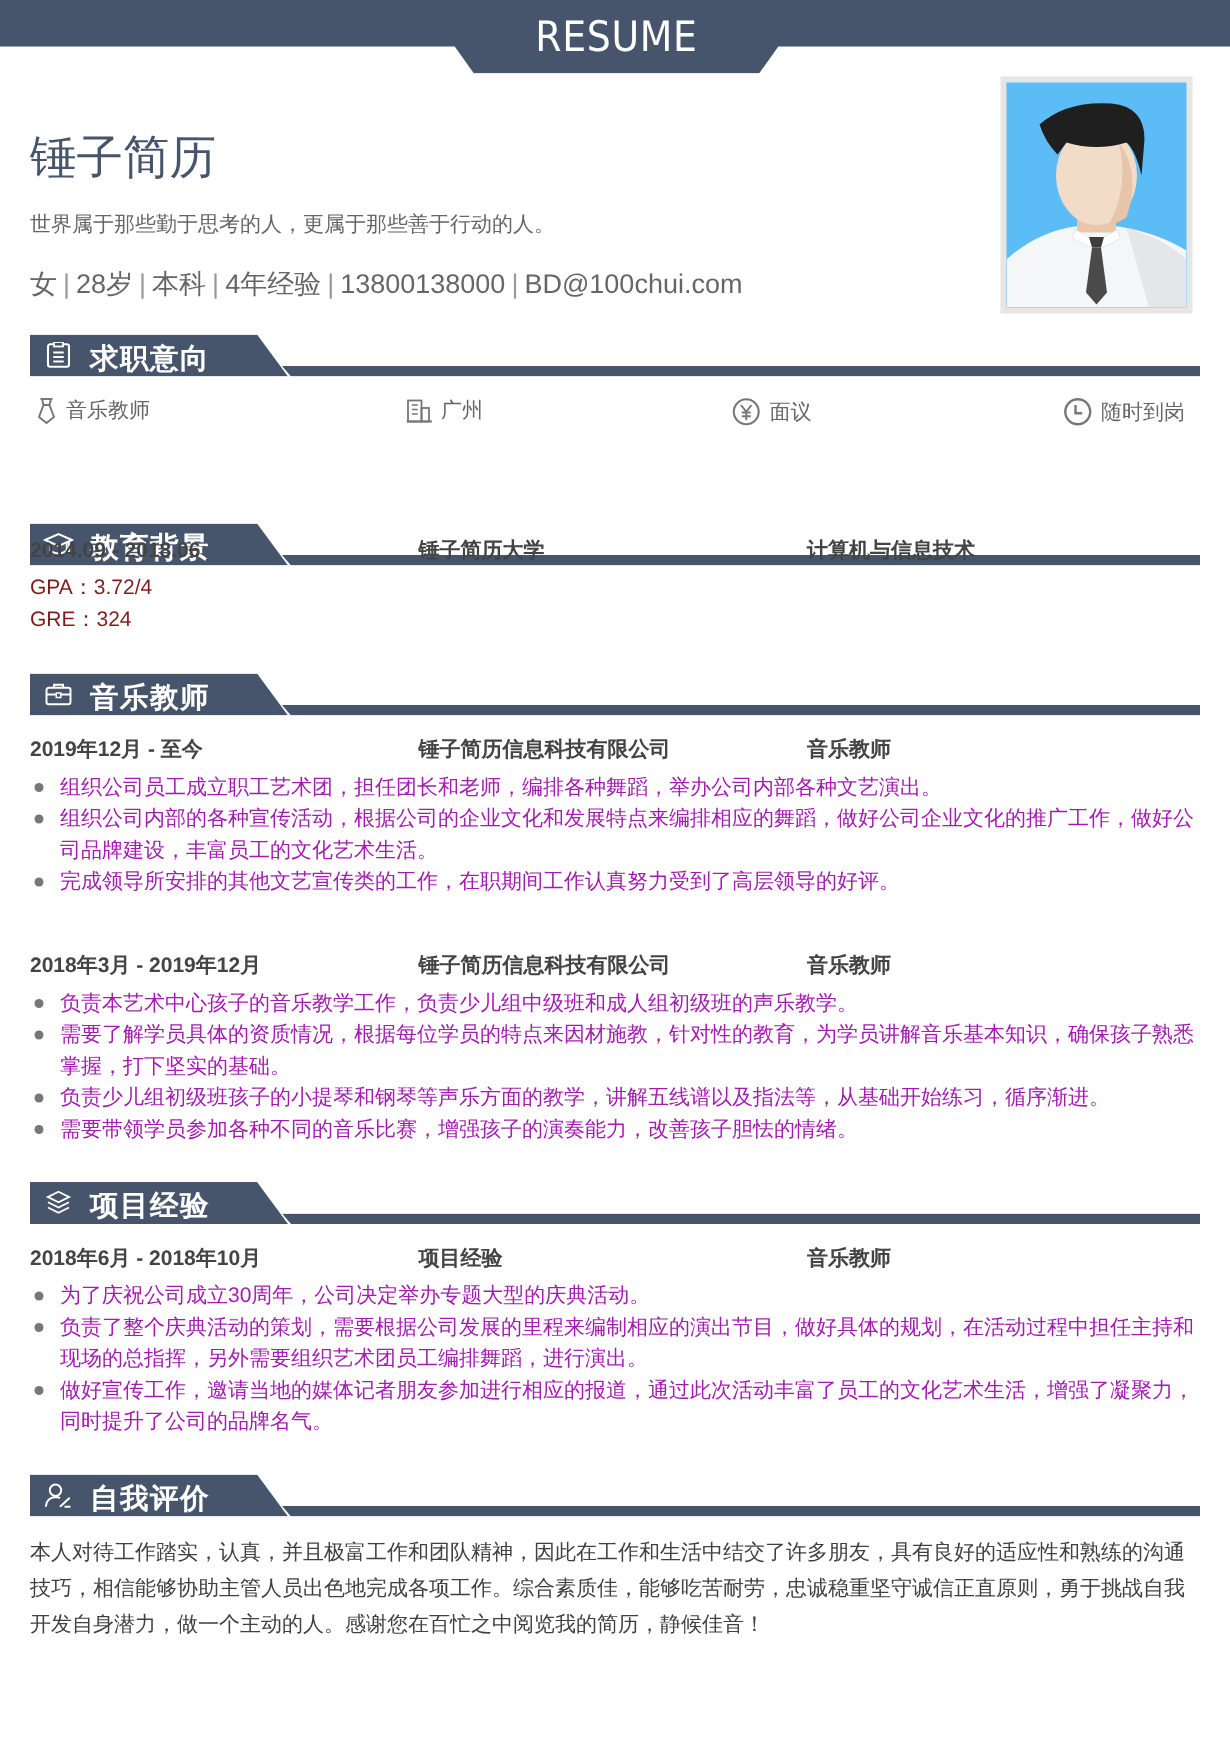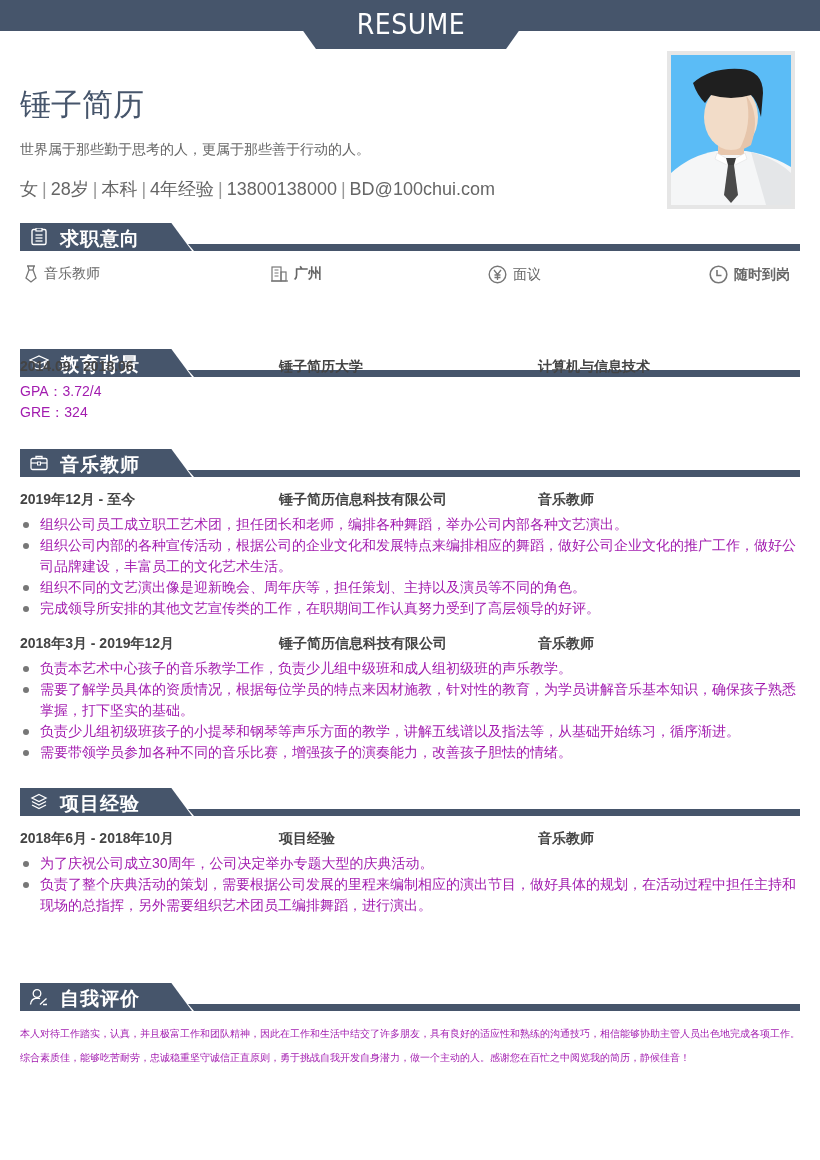--- a/index.html
+++ b/index.html
@@ -24,26 +24,26 @@
                clip-path: polygon(0 0, 100% 0, 100% 100%, 6px 100%); }
   .sec .icon { position: absolute; left: 9px; top: 5px; width: 20px; height: 18px; }
   .sec .title { position: absolute; left: 40px; top: 3px; color: #fff; font-size: 19px; font-weight: bold; letter-spacing: 1px; }
 
   .intent { position: absolute; top: 265px; left: 20px; width: 780px; height: 22px; font-size: 14px; color: #666; }
   .intent .it { position: absolute; top: 0; display: flex; align-items: center; }
   .intent .it svg { margin-right: 6px; }
 
   .row3 { position: absolute; left: 20px; width: 780px; font-size: 14px; font-weight: bold; color: #444; }
   .row3 span { position: absolute; top: 0; white-space: nowrap; }
-  .plain { position: absolute; left: 20px; font-size: 14px; color: #a21caf; }
+  .plain { position: absolute; left: 20px; font-size: 14px; color: #7f1d1d; }
 
   ul.bul { position: absolute; left: 20px; width: 780px; list-style: none; font-size: 14px; color: #a21caf; line-height: 21px; }
   ul.bul li { position: relative; padding-left: 20px; }
   ul.bul li::before { content: ""; position: absolute; left: 3px; top: 8px; width: 6px; height: 6px; border-radius: 50%; background: #777; }
-  .para { position: absolute; left: 20px; top: 1022px; width: 780px; font-size: 10px; color: #a21caf; line-height: 24px; }
+  .para { position: absolute; left: 20px; top: 1022px; width: 780px; font-size: 14px; color: #404040; line-height: 24px; }
 </style>
 </head>
 <body>
 
 <div class="topbar"></div>
 <div class="toptab"></div>
 <div class="toptitle">RESUME</div>
 
 <div class="name">锤子简历</div>
 <div class="motto">世界属于那些勤于思考的人，更属于那些善于行动的人。</div>
@@ -80,39 +80,39 @@
   <div class="title">求职意向</div>
 </div>
 <div class="intent">
   <div class="it" style="left:4px;">
     <svg width="14" height="18" viewBox="0 0 14 18">
         <path d="M3 1 L11 1 M4 1 L5 5 L2 13 L7 17 L12 13 L9 5 L10 1" fill="none" stroke="#777" stroke-width="1.3"></path>
         <line x1="5" y1="5" x2="9" y2="5" stroke="#777" stroke-width="1.2"></line>
       </svg>
     <span>音乐教师</span>
   </div>
-  <div class="it" style="left:251px;font-weight:bold;">
+  <div class="it" style="left:251px;">
     <svg width="17" height="16" viewBox="0 0 17 16">
         <rect x="1" y="1" width="9" height="14" fill="none" stroke="#777" stroke-width="1.2"></rect>
         <rect x="10" y="6" width="5" height="9" fill="none" stroke="#777" stroke-width="1.2"></rect>
         <line x1="3.5" y1="4" x2="7.5" y2="4" stroke="#777"></line>
         <line x1="3.5" y1="7" x2="7.5" y2="7" stroke="#777"></line>
         <line x1="3.5" y1="10" x2="7.5" y2="10" stroke="#777"></line>
         <line x1="0" y1="15" x2="17" y2="15" stroke="#777" stroke-width="1.2"></line>
       </svg>
     <span>广州</span>
   </div>
   <div class="it" style="left:468px;">
     <svg width="19" height="19" viewBox="0 0 19 19">
         <circle cx="9.5" cy="9.5" r="8.3" fill="none" stroke="#777" stroke-width="1.4"></circle>
         <path d="M6 5 L9.5 9.5 L13 5 M9.5 9.5 L9.5 15 M6.5 10 L12.5 10 M6.5 12.5 L12.5 12.5" fill="none" stroke="#777" stroke-width="1.3"></path>
       </svg>
     <span>面议</span>
   </div>
-  <div class="it" style="left:689px;font-weight:bold;">
+  <div class="it" style="left:689px;">
     <svg width="19" height="19" viewBox="0 0 19 19">
         <circle cx="9.5" cy="9.5" r="8.3" fill="none" stroke="#777" stroke-width="1.6"></circle>
         <path d="M8 5 L8 10.5 L12.5 10.5" fill="none" stroke="#777" stroke-width="1.6"></path>
       </svg>
     <span>随时到岗</span>
   </div>
 </div>
 
 <div class="sec" style="top:317px;margin-top:32px;">
   <div class="box"></div>
@@ -144,21 +144,20 @@
   <div class="title">音乐教师</div>
 </div>
 <div class="row3" style="top:491px;">
   <span style="left:0;">2019年12月 - 至今</span>
   <span style="left:259px;">锤子简历信息科技有限公司</span>
   <span style="left:518px;">音乐教师</span>
 </div>
 <ul class="bul" style="top:514px;">
   <li>组织公司员工成立职工艺术团，担任团长和老师，编排各种舞蹈，举办公司内部各种文艺演出。</li>
   <li>组织公司内部的各种宣传活动，根据公司的企业文化和发展特点来编排相应的舞蹈，做好公司企业文化的推广工作，做好公司品牌建设，丰富员工的文化艺术生活。</li>
-  <li>组织不同的文艺演出像是迎新晚会、周年庆等，担任策划、主持以及演员等不同的角色。</li>
   <li>完成领导所安排的其他文艺宣传类的工作，在职期间工作认真努力受到了高层领导的好评。</li>
 </ul>
 
 <div class="row3" style="top:635px;">
   <span style="left:0;">2018年3月 - 2019年12月</span>
   <span style="left:259px;">锤子简历信息科技有限公司</span>
   <span style="left:518px;">音乐教师</span>
 </div>
 <ul class="bul" style="top:658px;">
   <li>负责本艺术中心孩子的音乐教学工作，负责少儿组中级班和成人组初级班的声乐教学。</li>
@@ -178,20 +177,21 @@
   <div class="title">项目经验</div>
 </div>
 <div class="row3" style="top:830px;">
   <span style="left:0;text-align:right;">2018年6月 - 2018年10月</span>
   <span style="left:259px;">项目经验</span>
   <span style="left:518px;">音乐教师</span>
 </div>
 <ul class="bul" style="top:853px;">
   <li>为了庆祝公司成立30周年，公司决定举办专题大型的庆典活动。</li>
   <li>负责了整个庆典活动的策划，需要根据公司发展的里程来编制相应的演出节目，做好具体的规划，在活动过程中担任主持和现场的总指挥，另外需要组织艺术团员工编排舞蹈，进行演出。</li>
+  <li>做好宣传工作，邀请当地的媒体记者朋友参加进行相应的报道，通过此次活动丰富了员工的文化艺术生活，增强了凝聚力，同时提升了公司的品牌名气。</li>
 </ul>
 
 <div class="sec" style="top:983px;">
   <div class="box"></div>
   <div class="line"></div>
   <svg class="icon" viewBox="0 0 20 18">
       <circle cx="8" cy="5.5" r="3.8" fill="none" stroke="#fff" stroke-width="1.3"></circle>
       <path d="M1.5 16.5 Q2 10.5 8 10 Q10 10 11 10.8" fill="none" stroke="#fff" stroke-width="1.3"></path>
       <path d="M11 16.5 L17.5 10.5 M14 16.5 L18 16.5" fill="none" stroke="#fff" stroke-width="1.3"></path>
     </svg>

